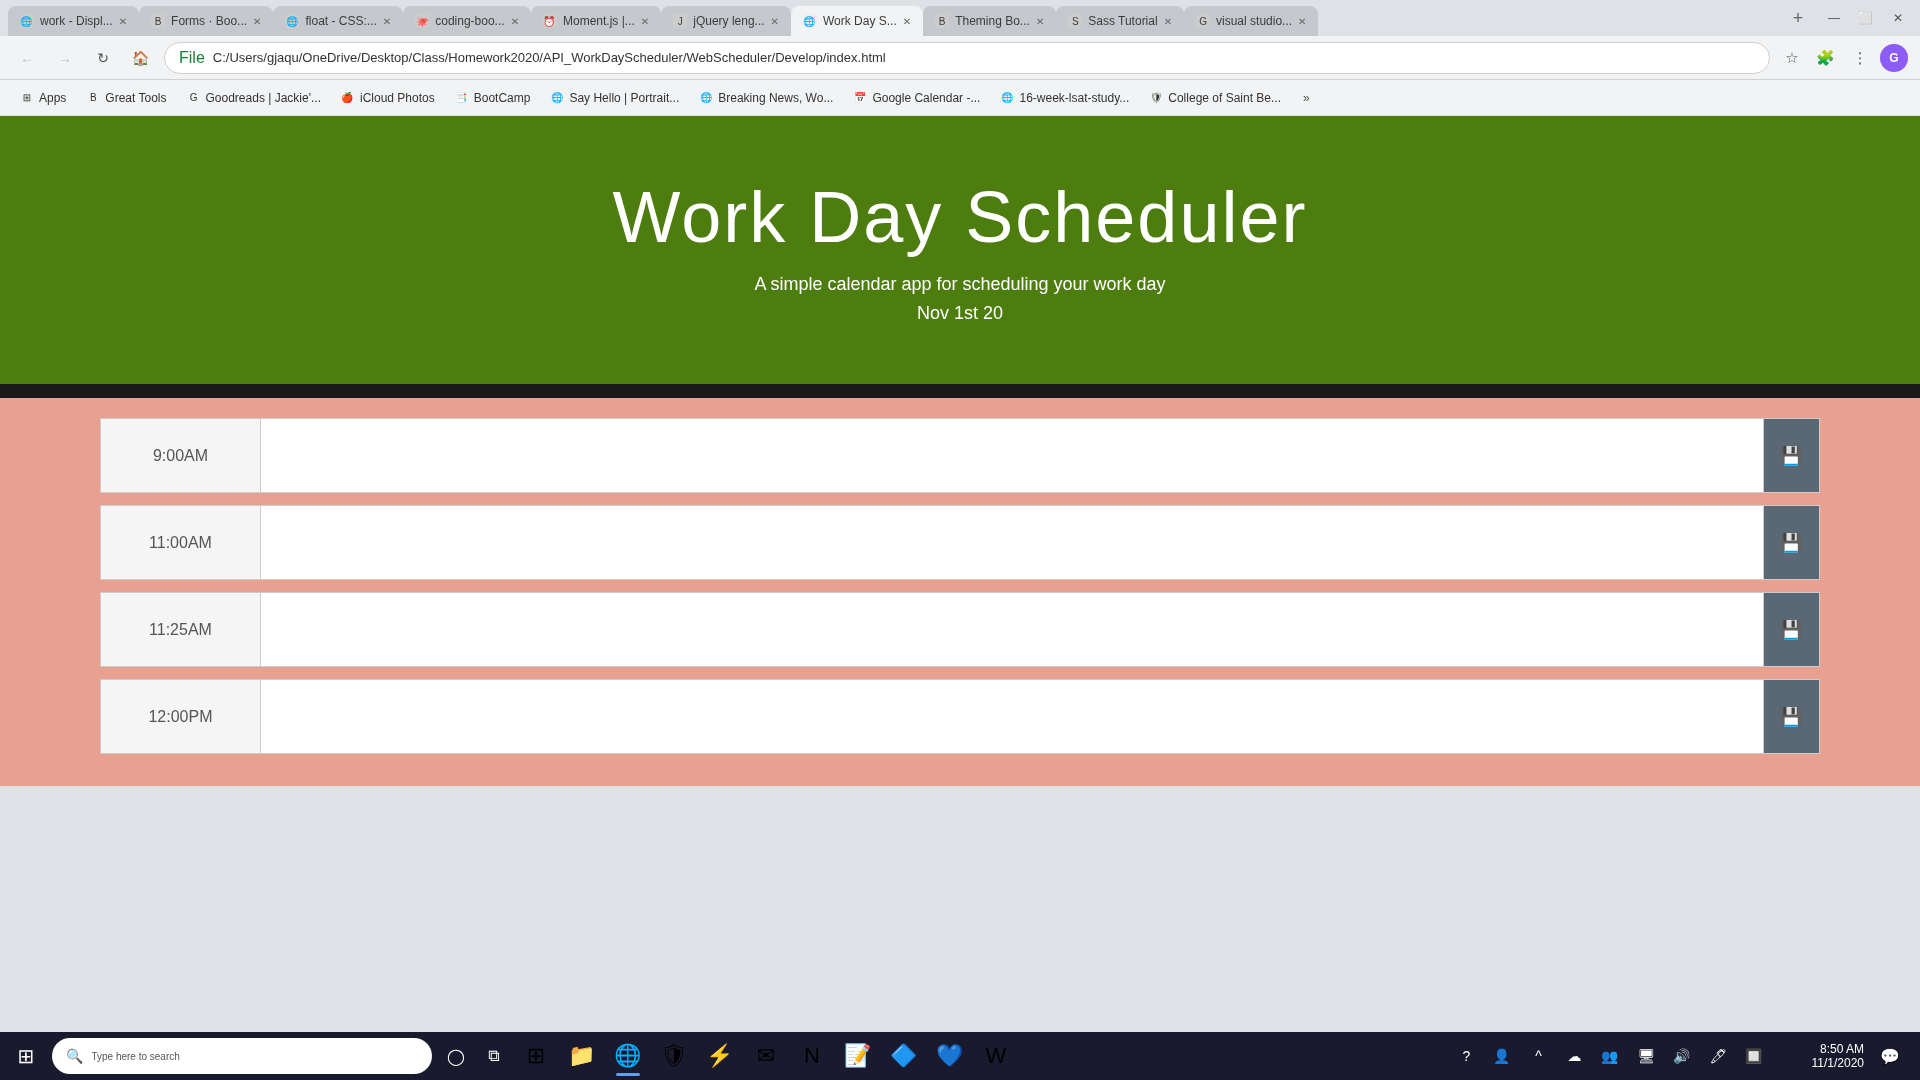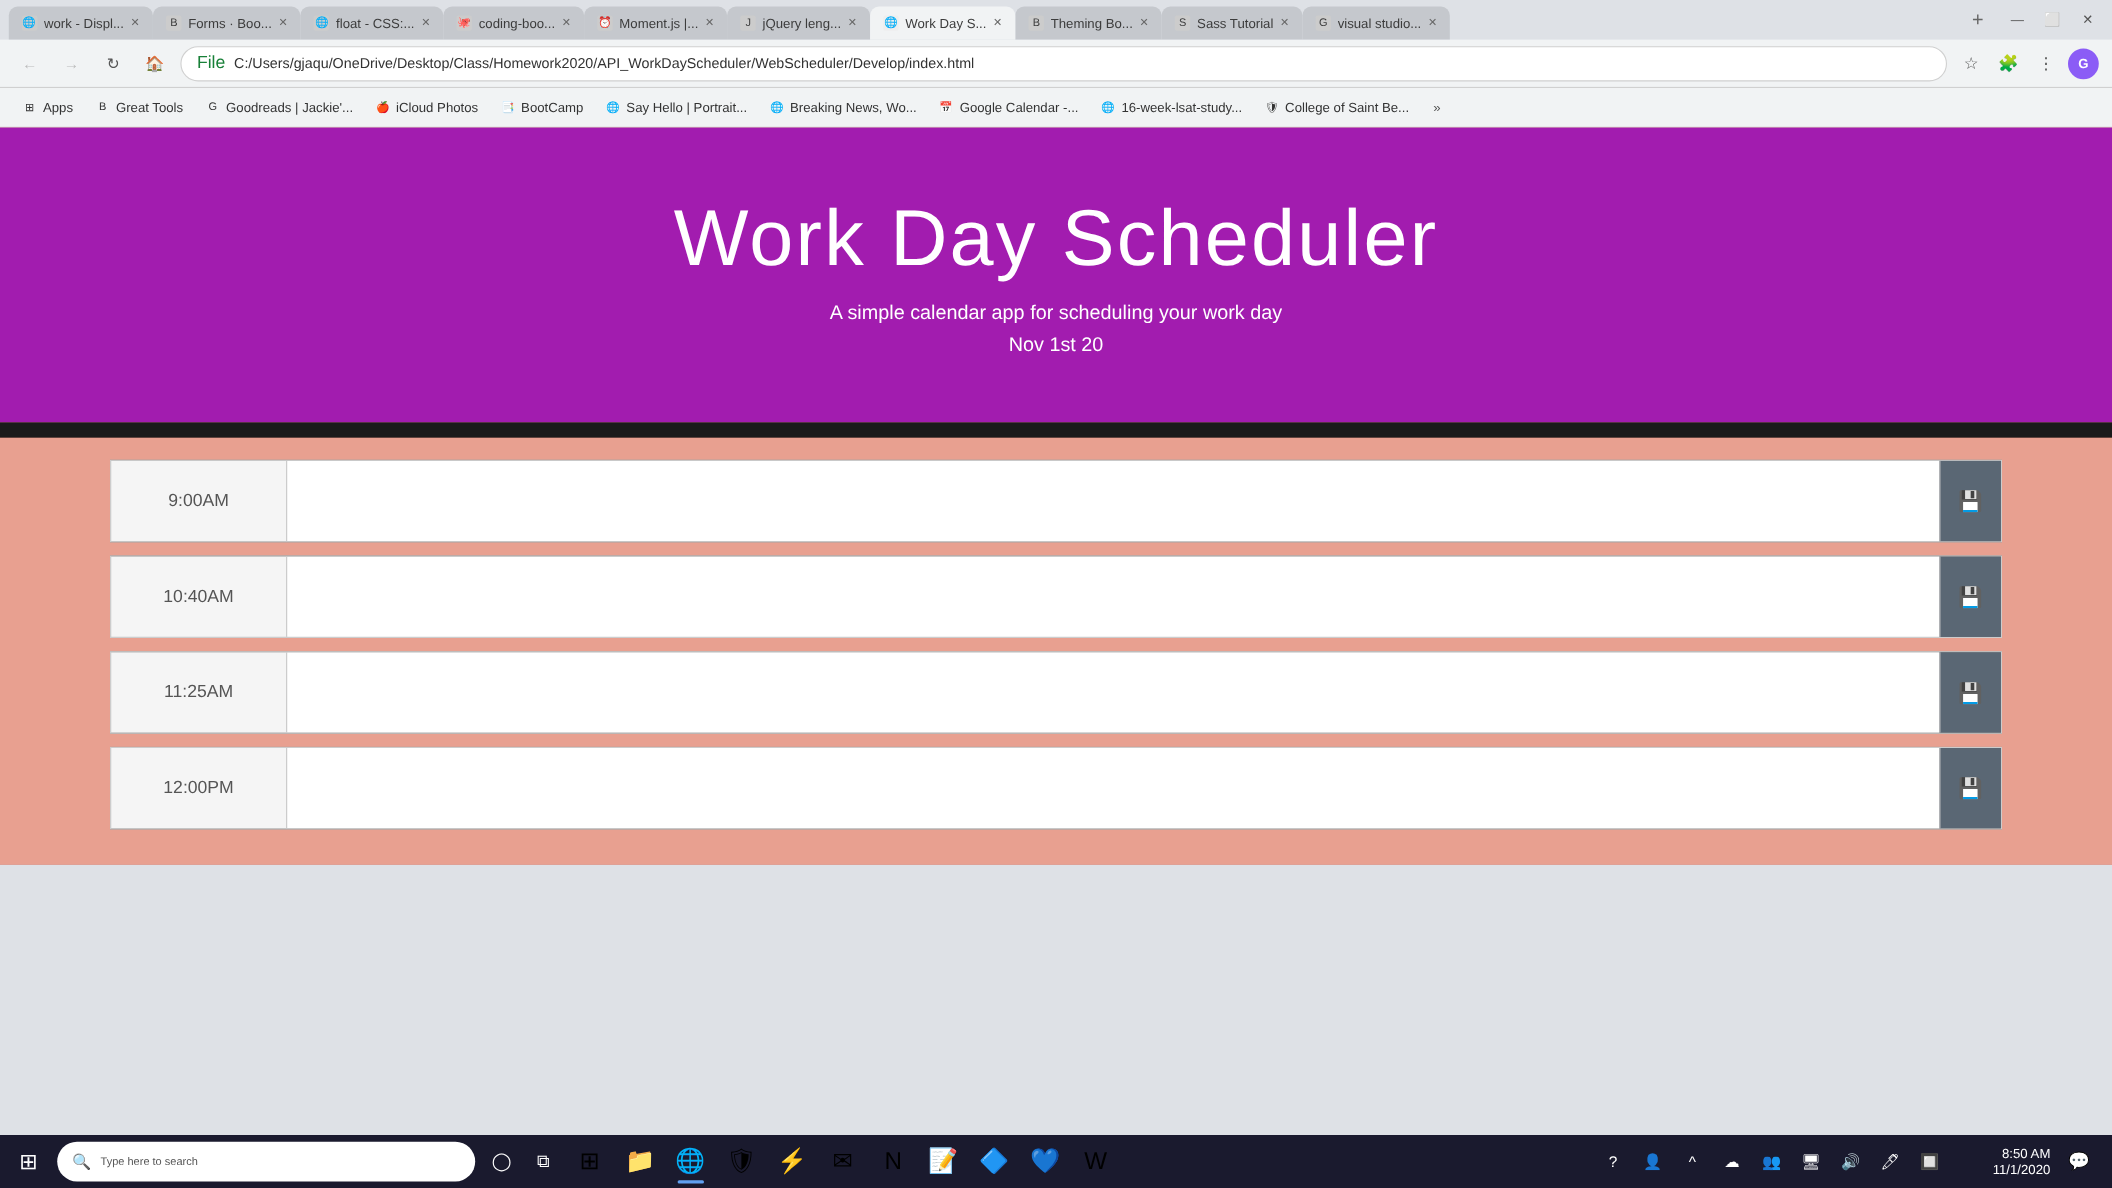--- a/index.html
+++ b/index.html
@@ -205,21 +205,21 @@
       color: #555;
     }
 
     
     .app-content {
       background: #c97b6e;
     }
 
     
     .app-header {
-      background: #a21caf;
+      background: #4d7c0f;
       padding: 60px 20px 60px;
       text-align: center;
       color: white;
     }
     .app-header h1 {
       font-size: 72px;
       font-weight: 300;
       letter-spacing: 2px;
       margin-bottom: 16px;
     }
@@ -244,21 +244,21 @@
       background: #e8a090;
       padding: 20px 100px;
     }
 
     
     .time-row {
       display: flex;
       align-items: stretch;
       margin-bottom: 12px;
       border: 1px solid #ccc;
-      background: #737373;
+      background: #5eead4;
       min-height: 75px;
     }
     .time-label {
       width: 160px;
       min-width: 160px;
       display: flex;
       align-items: center;
       justify-content: center;
       font-size: 16px;
       color: #555;
@@ -558,21 +558,21 @@
 
     <div class="scheduler-content" id="scheduler-rows">
         <div class="time-row">
     <div class="time-label">9:00AM</div>
     <textarea class="time-input" placeholder="" style=""></textarea>
     <button class="save-btn">
       <span class="save-icon">💾</span>
     </button>
   </div>
         <div class="time-row">
-    <div class="time-label">10:40AM</div>
+    <div class="time-label">11:00AM</div>
     <textarea class="time-input" placeholder="" style=""></textarea>
     <button class="save-btn">
       <span class="save-icon">💾</span>
     </button>
   </div>
         <div class="time-row">
     <div class="time-label">11:25AM</div>
     <textarea class="time-input" placeholder="" style=""></textarea>
     <button class="save-btn">
       <span class="save-icon">💾</span>

